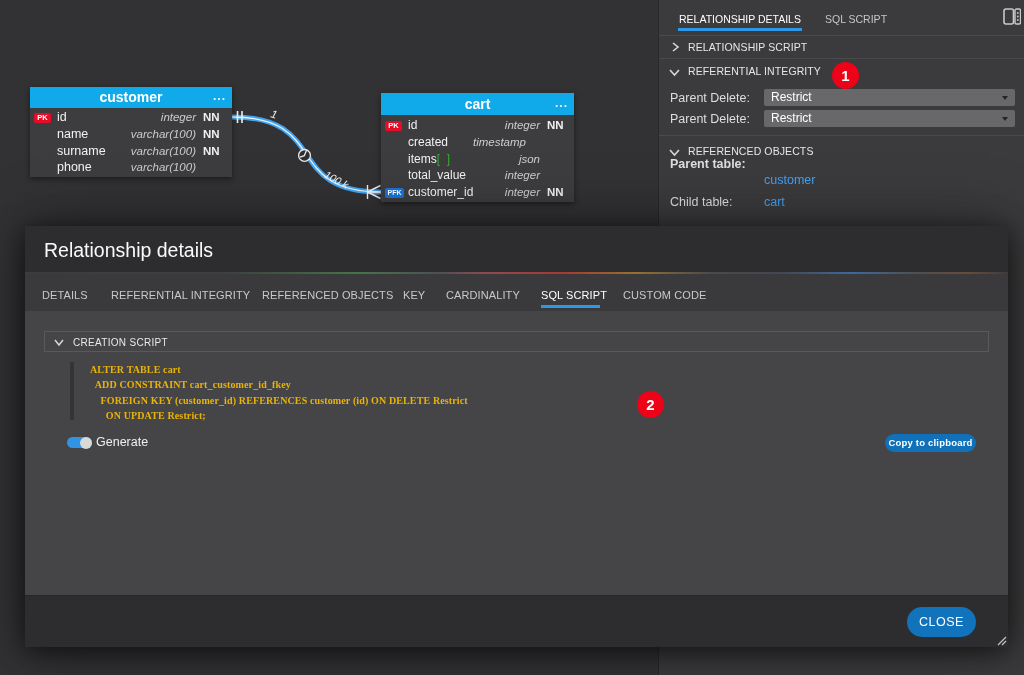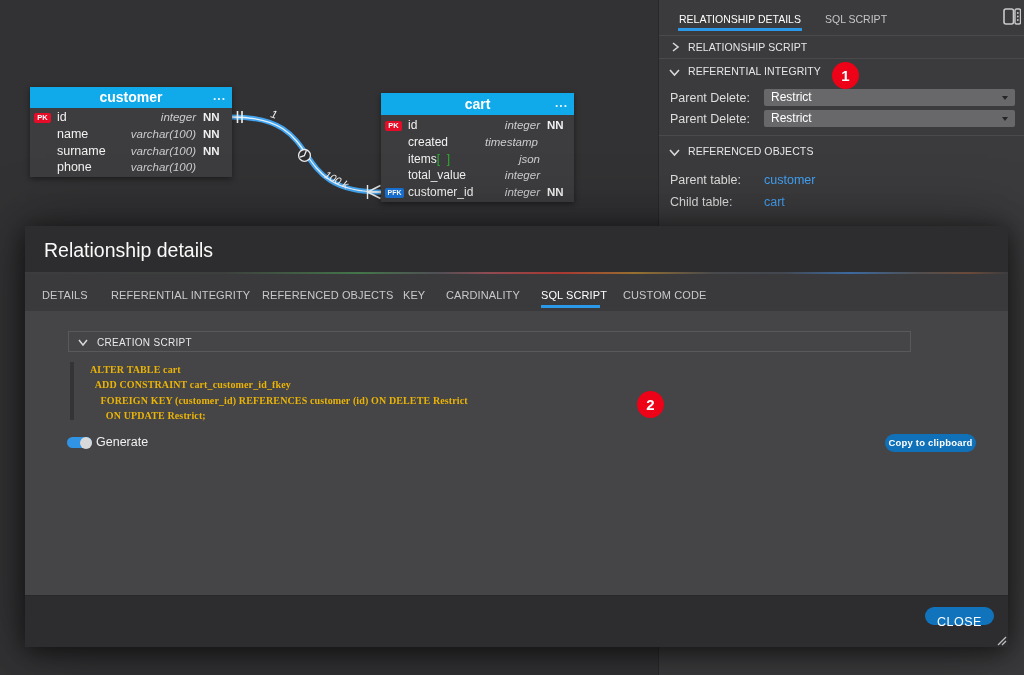--- a/index.html
+++ b/index.html
@@ -36,31 +36,31 @@
 
   
   #modal { position:absolute; left:25px; top:226px; width:983px; height:421px; background:#454547; box-shadow:0 4px 24px rgba(0,0,0,.6), 0 0 60px rgba(0,0,0,.35); z-index:40; }
   #mtitle { position:absolute; left:0; top:0; width:983px; height:46px; background:#2d2d2f; }
   #mtitle span { position:absolute; left:19px; top:13px; font-size:19.5px; color:#fafafa; }
   #mgrad { position:absolute; left:0; top:46px; width:983px; height:2px;
     background:linear-gradient(90deg,#3c3c3e 0%,#3d3f3e 20%,#447549 34%,#4f4f55 42%,#8f4a52 47%,#a83832 54.5%,#96702f 62%,#49494c 70%,#434750 77%,#3c69a0 84%,#504e4e 91%,#6b4a3a 96%,#3c3c3e 100%); }
   #mtabs { position:absolute; left:0; top:48px; width:983px; height:37px; background:#3a3a3d; }
   .mtab { position:absolute; top:15px; font-size:11px; letter-spacing:.1px; color:#c9c9cb; white-space:nowrap; }
   #mbody { position:absolute; left:0; top:85px; width:983px; height:284px; }
-  #csbox { position:absolute; left:19px; top:20px; width:843px; height:21px; border:1px solid #59595b;margin-left:24px; }
+  #csbox { position:absolute; left:19px; top:20px; width:945px; height:21px; border:1px solid #59595b; }
   #csbox span { position:absolute; left:28px; top:5px; font-size:10px; letter-spacing:.3px; color:#e8e8ea; }
   #gutter { position:absolute; left:45px; top:51px; width:4px; height:58px; background:#343436; }
   #code { position:absolute; left:65px; top:51px; font-family:Liberation Serif, serif; font-size:10px; font-weight:bold; letter-spacing:.13px; color:#eab308; line-height:15.3px; white-space:pre; }
   #genrow { position:absolute; left:42px; top:126px; }
   #toggle { position:absolute; left:0; top:0; width:24.5px; height:11px; border-radius:5.5px; background:#3193e3; }
   #toggle:after { content:""; position:absolute; right:-0.5px; top:-0.5px; width:12px; height:12px; border-radius:50%; background:#d9d9d9; }
   #genrow span { position:absolute; left:29px; top:-2px; font-size:12.5px; color:#f0f0f0; white-space:nowrap; }
   #copybtn { position:absolute; left:860px; top:123px; width:91px; height:18px; border-radius:9px; background:#1070b8; color:#fff; font-weight:bold; font-size:9.5px; letter-spacing:.2px; text-align:center; line-height:18px; }
   #mfooter { position:absolute; left:0; top:369px; width:983px; height:52px; background:#2d2d2f; border-top:1px solid #28282a; }
-  #closebtn { position:absolute; right:14px; top:11px; width:69px; height:18px; border-radius:15px; background:#1173bb; color:#fff; font-size:12.5px; letter-spacing:.5px; text-align:center; line-height:30px; }
+  #closebtn { position:absolute; right:32px; top:11px; width:69px; height:30px; border-radius:15px; background:#1173bb; color:#fff; font-size:12.5px; letter-spacing:.5px; text-align:center; line-height:30px; }
   #resz { position:absolute; right:1px; bottom:1px; width:12px; height:12px; }
 </style>
 </head>
 <body>
 
 <div id="canvas" class="abs" style="left:0;top:0;width:658px;height:675px;">
   <svg width="658" height="675" style="position:absolute;left:0;top:0;">
     <path d="M232,117 C330,117 283,192 381,192" fill="none" stroke="#42a4f0" stroke-width="5"></path>
     <path d="M232,117 C330,117 283,192 381,192" fill="none" stroke="#e8f2fb" stroke-width="1.3"></path>
     <line x1="237.5" y1="111" x2="237.5" y2="123" stroke="#f0f0f0" stroke-width="1.6"></line>
@@ -105,21 +105,21 @@
     <div class="tbl-hdr" style="height:22px;line-height:22px;">cart<span class="tbl-dots" style="line-height:20px;">...</span></div>
     <div class="tbl-body" style="padding:2px 0 1.5px;">
       <div class="trow">
           <span class="badge bpk">PK</span>
           <span class="fname">id</span>
           <span class="ftype" style="right:34px;">integer</span>
           <span class="fnn" style="left:166px;">NN</span>
         </div>
       <div class="trow">
           <span class="fname">created</span>
-          <span class="ftype" style="right:36px;text-align:center;">timestamp</span>
+          <span class="ftype" style="right:48px;text-align:center;">timestamp</span>
         </div>
       <div class="trow">
           <span class="fname">items<span style="color:#30b230;font-style:normal;">[&nbsp;&nbsp;]</span></span>
           <span class="ftype" style="right:34px;">json</span>
         </div>
       <div class="trow">
           <span class="fname">total_value</span>
           <span class="ftype" style="right:34px;">integer</span>
         </div>
       <div class="trow">
@@ -160,21 +160,21 @@
   <div class="pselect" style="top:89px;">Restrict</div>
   <span class="plabel" style="top:112px;">Parent Delete:</span>
   <div class="pselect" style="top:110px;">Restrict</div>
   <div class="sep" style="top:135px;"></div>
 
   <svg style="position:absolute;left:9px;top:146px;" width="13" height="12" viewBox="0 0 13 12">
       <path d="M2,4 L6.5,9 L11,4" fill="none" stroke="#d8d8da" stroke-width="1.6"></path>
     </svg>
   <span class="sechdr" style="left:29px;top:145px;">REFERENCED OBJECTS</span>
 
-  <span class="plabel" style="top:173px;">Parent table:</span>
+  <span class="plabel" style="top:157px;font-weight:bold;">Parent table:</span>
   <span class="plink" style="top:173px;">customer</span>
   <span class="plabel" style="top:195px;">Child table:</span>
   <span class="plink" style="top:195px;">cart</span>
 </div>
 
 <div class="redbadge" style="left:832px;top:62px;">1</div>
 
 <div id="modal">
   <div id="mtitle">
       <span>Relationship details</span>

